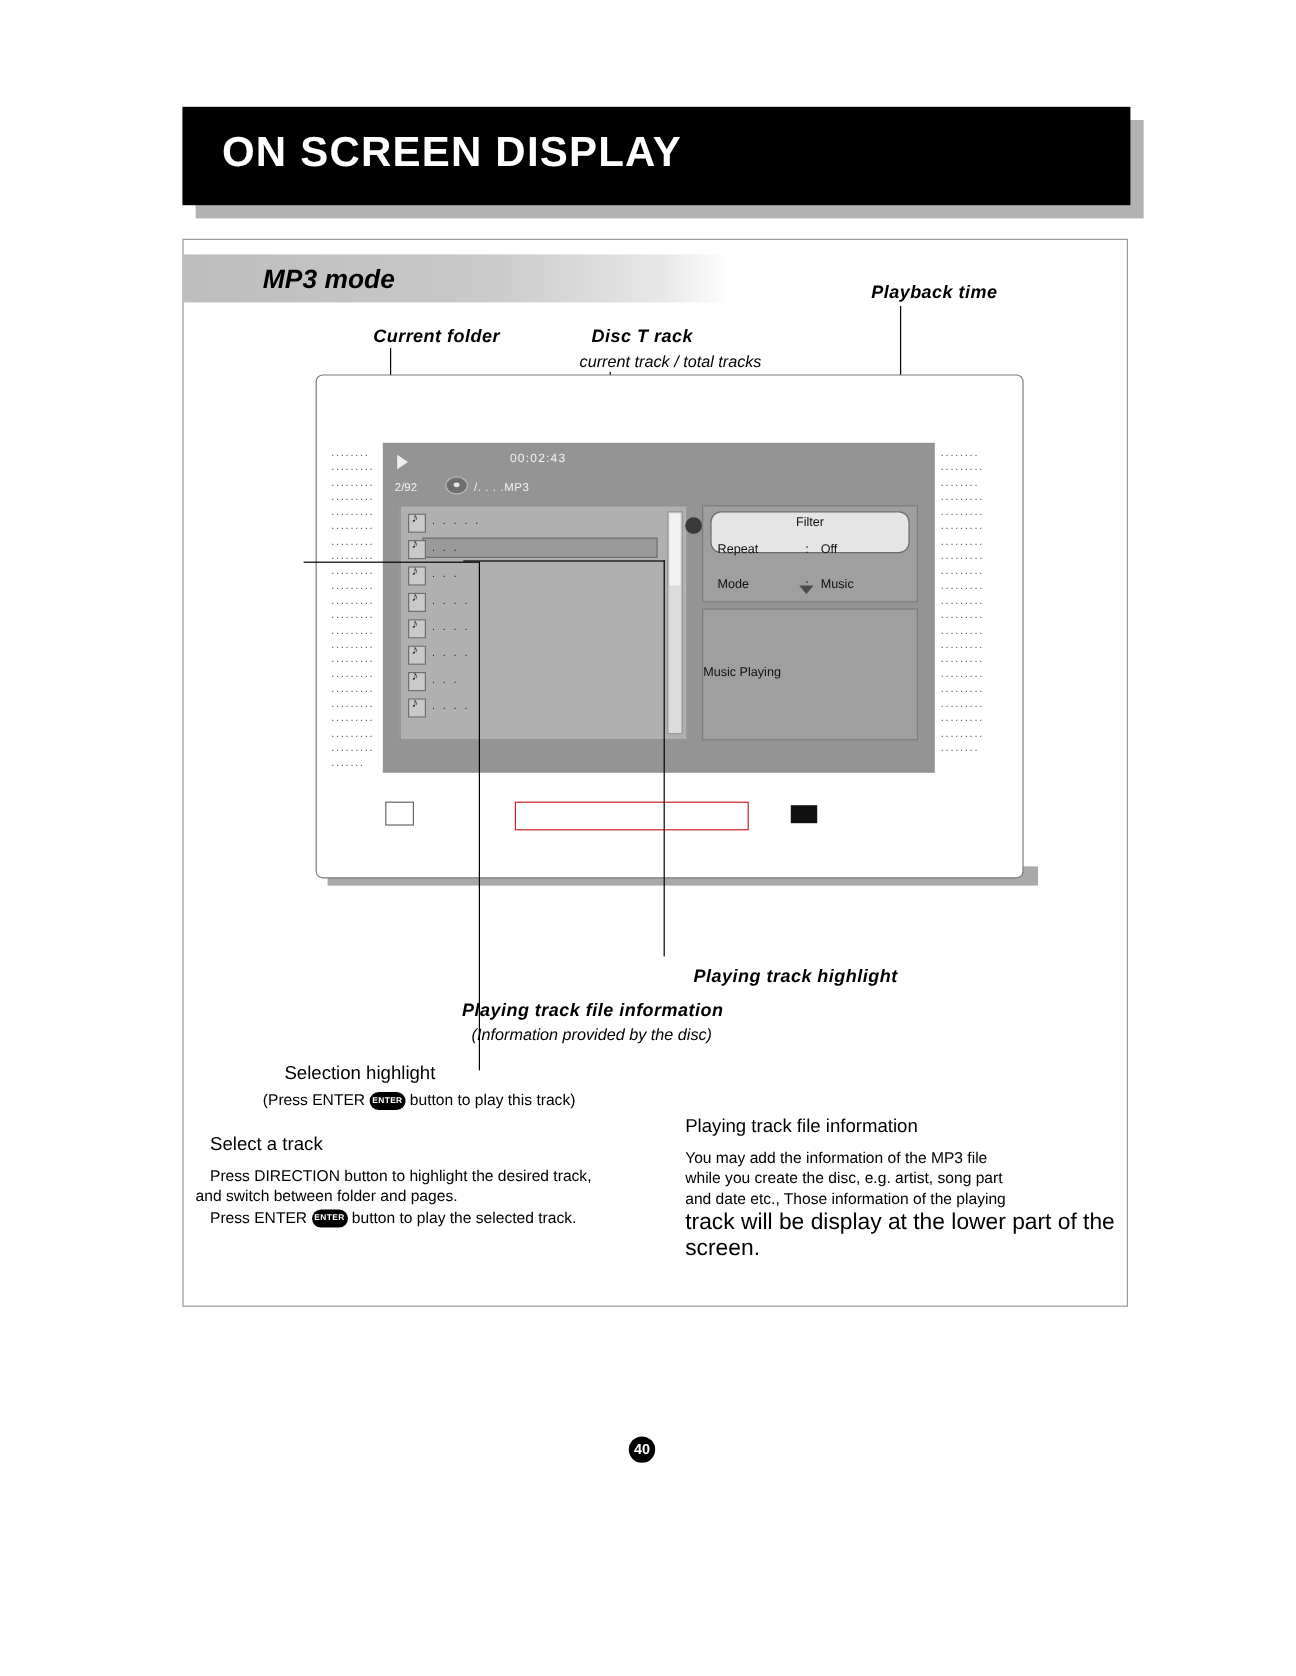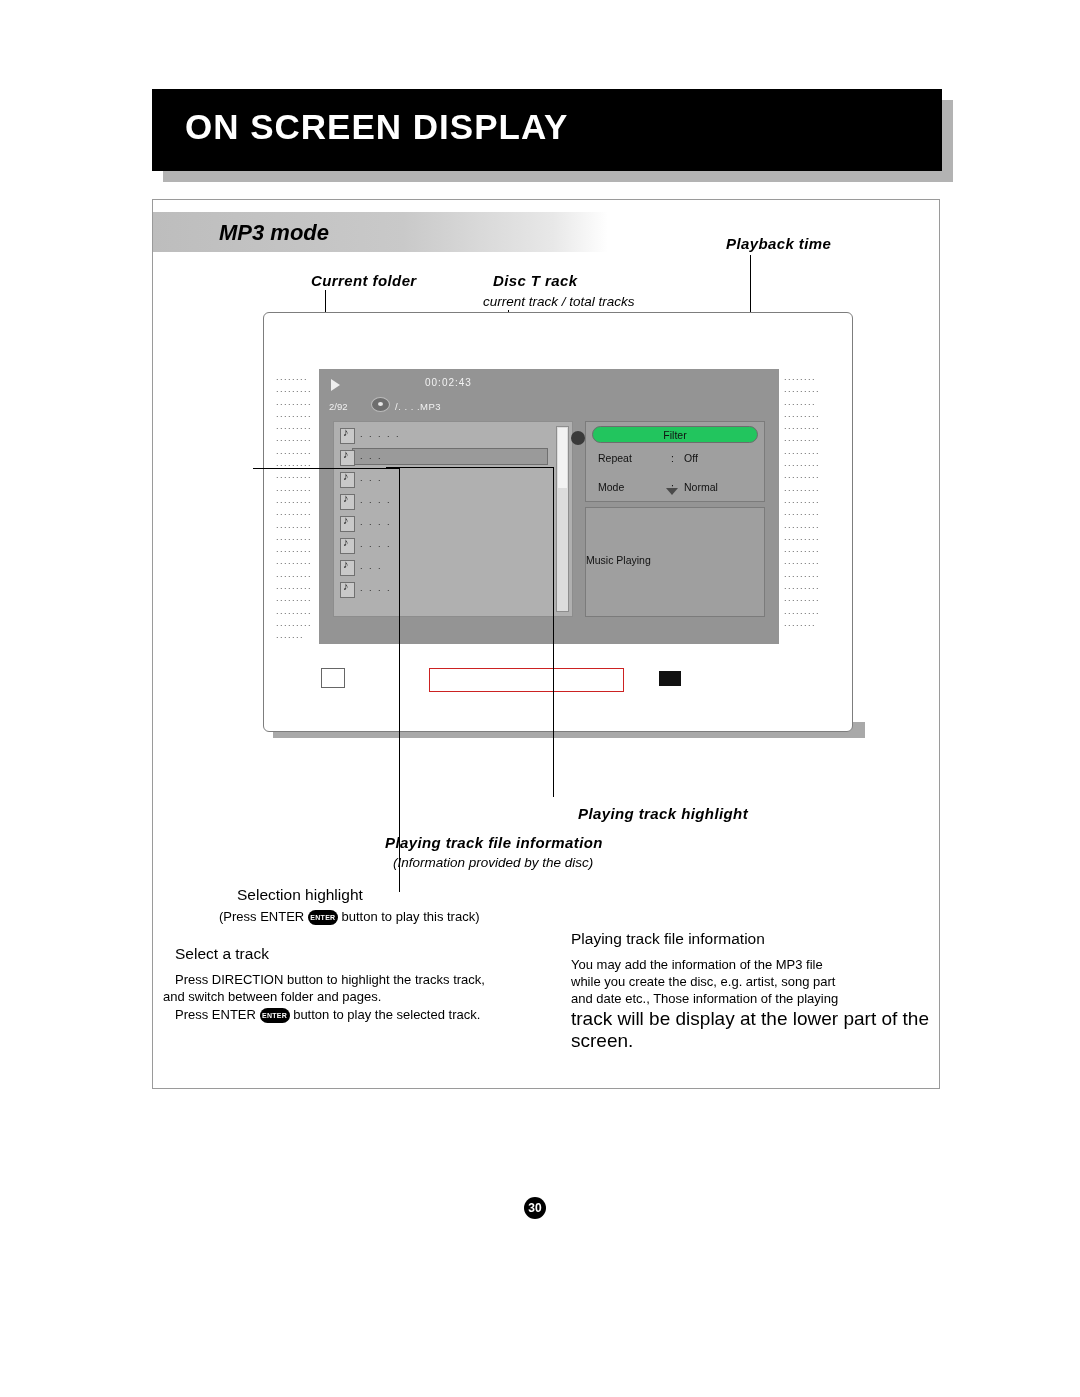--- a/index.html
+++ b/index.html
@@ -309,22 +309,22 @@
     position: absolute;
     left: 0; top: 0;
     width: 180px; height: 81px;
     background: #9f9f9f;
     border: 1px solid #7b7b7b;
     box-sizing: border-box;
   }
   .filter-pill {
     position: absolute;
     left: 6px; top: 4px;
-    width: 166px; height: 17px;
-    background: #22c55e;
+    width: 166px; height: 35px;
+    background: #e5e5e5;
     border: 1px solid #6d6d6d;
     border-radius: 9px;
     box-sizing: border-box;
   }
   .filter-pill span {
     position: absolute;
     left: 0; right: 0; top: 2px;
     text-align: center;
     font-size: 10.5px;
     color: #111;
@@ -525,21 +525,21 @@
       <div class="info-panel">
         <div class="filter-box">
           <div class="filter-pill">
             <span>Filter</span>
           </div>
           <div class="kv" style="left:12px; top:30px;">Repeat</div>
           <div class="kv" style="left:85px; top:30px;">:</div>
           <div class="kv" style="left:98px; top:30px;">Off</div>
           <div class="kv" style="left:12px; top:59px;">Mode</div>
           <div class="kv" style="left:85px; top:59px;">:</div>
-          <div class="kv" style="left:98px; top:59px;">Normal</div>
+          <div class="kv" style="left:98px; top:59px;">Music</div>
           <div class="arrow-down"></div>
         </div>
         <div class="music-box">
           <span>Music Playing</span>
         </div>
       </div>
 
     </div>
 
     <div class="tv-bottom-sq"></div>
@@ -558,29 +558,29 @@
   <div class="lbl sub" style="left:240px; top:655px;">(Information provided by  the disc)</div>
 
   <div class="txt big" style="left:84px; top:686px;">Selection highlight</div>
   <div style="position:absolute; left:66px; top:709px; font-size:13px; white-space:nowrap;">
     <span>(Press  ENTER</span>
     <span class="enter-pill">ENTER</span>
     <span>button to play   this track)</span>
   </div>
 
   <div class="txt big" style="left:22px; top:745px;">Select a  track</div>
-  <div class="txt" style="left:22px; top:772px; font-size:13px;">Press  DIRECTION   button to highlight the tracks track,</div>
+  <div class="txt" style="left:22px; top:772px; font-size:13px;">Press  DIRECTION   button to highlight the desired track,</div>
   <div class="txt" style="left:10px; top:789px; font-size:13px;">and  switch between folder and pages.</div>
   <div style="position:absolute; left:22px; top:807px; font-size:13px; white-space:nowrap;">
     <span>Press  ENTER</span>
     <span class="enter-pill">ENTER</span>
     <span>button to play  the selected track.</span>
   </div>
 
   <div class="txt big" style="left:418px; top:730px;">Playing track  file information</div>
   <div class="txt" style="left:418px; top:757px; font-size:13px;">You  may add the  information of the  MP3 file</div>
   <div class="txt" style="left:418px; top:774px; font-size:13px;">while you create   the disc, e.g.  artist, song part</div>
   <div class="txt" style="left:418px; top:791px; font-size:13px;">and date etc.,   Those information of   the playing</div>
   <div class="txt" style="left:418px; top:808px; font-size:19px;">track will be  display at the  lower part of  the screen.</div>
 
 </div>
 
-<div class="page-num">30</div>
+<div class="page-num">40</div>
 
 </body></html>

